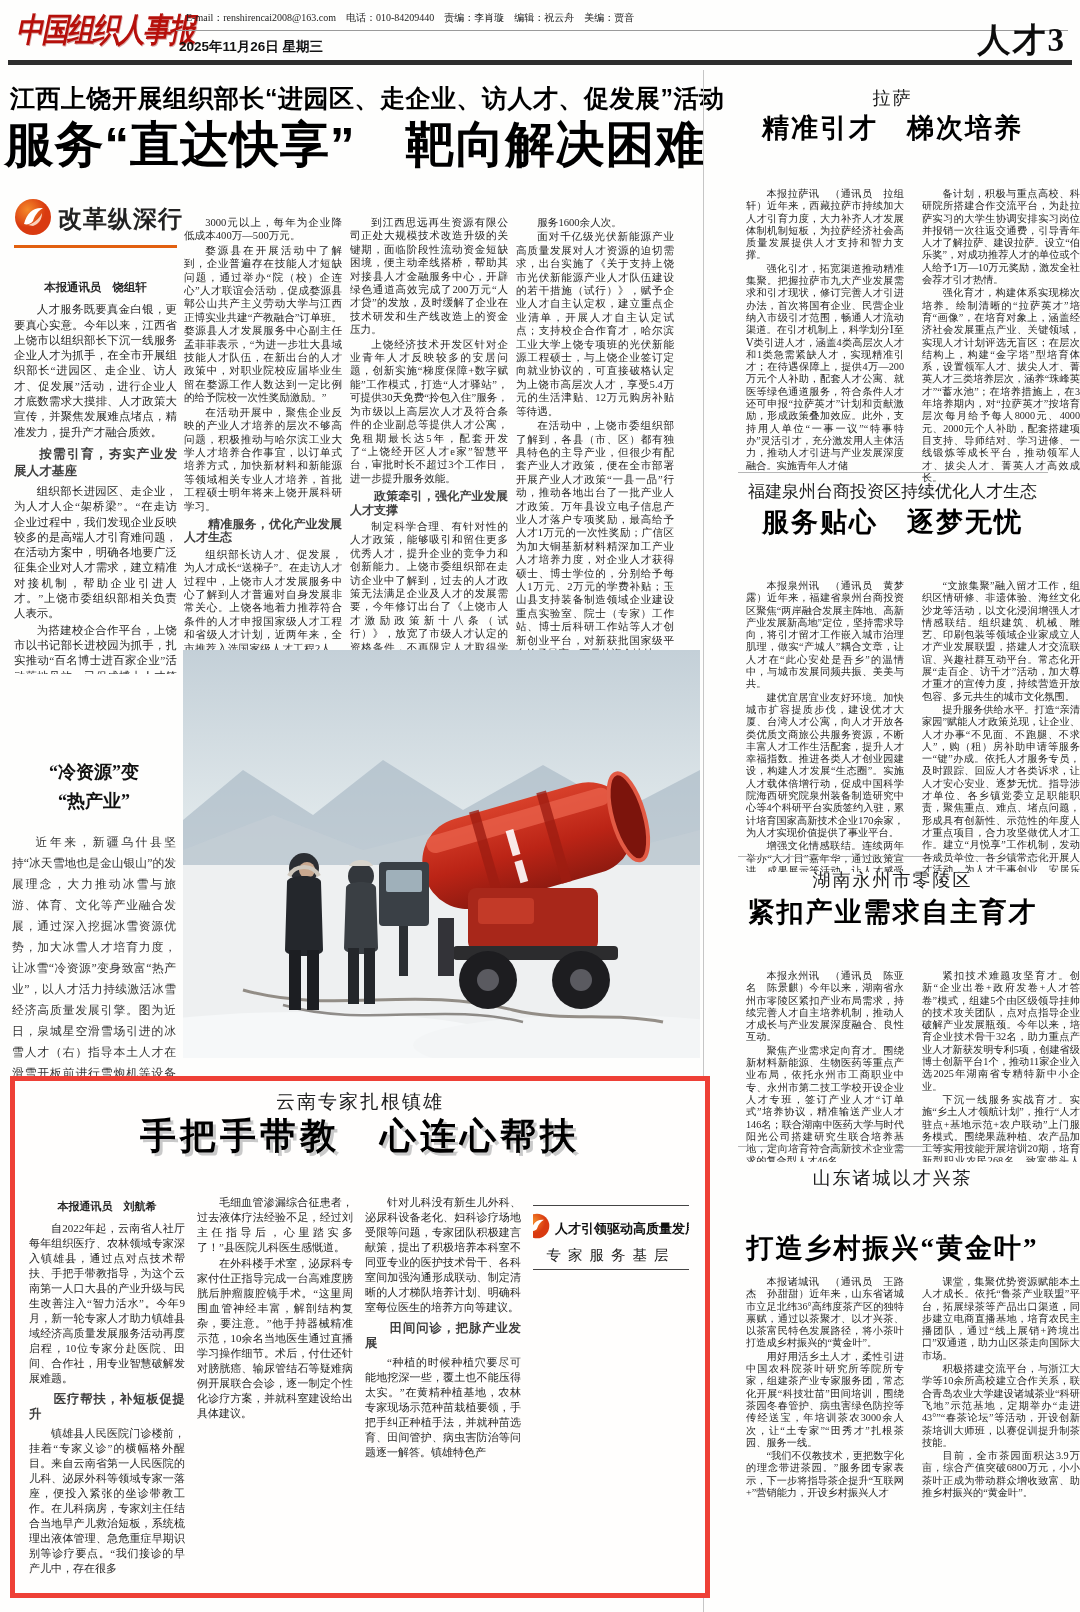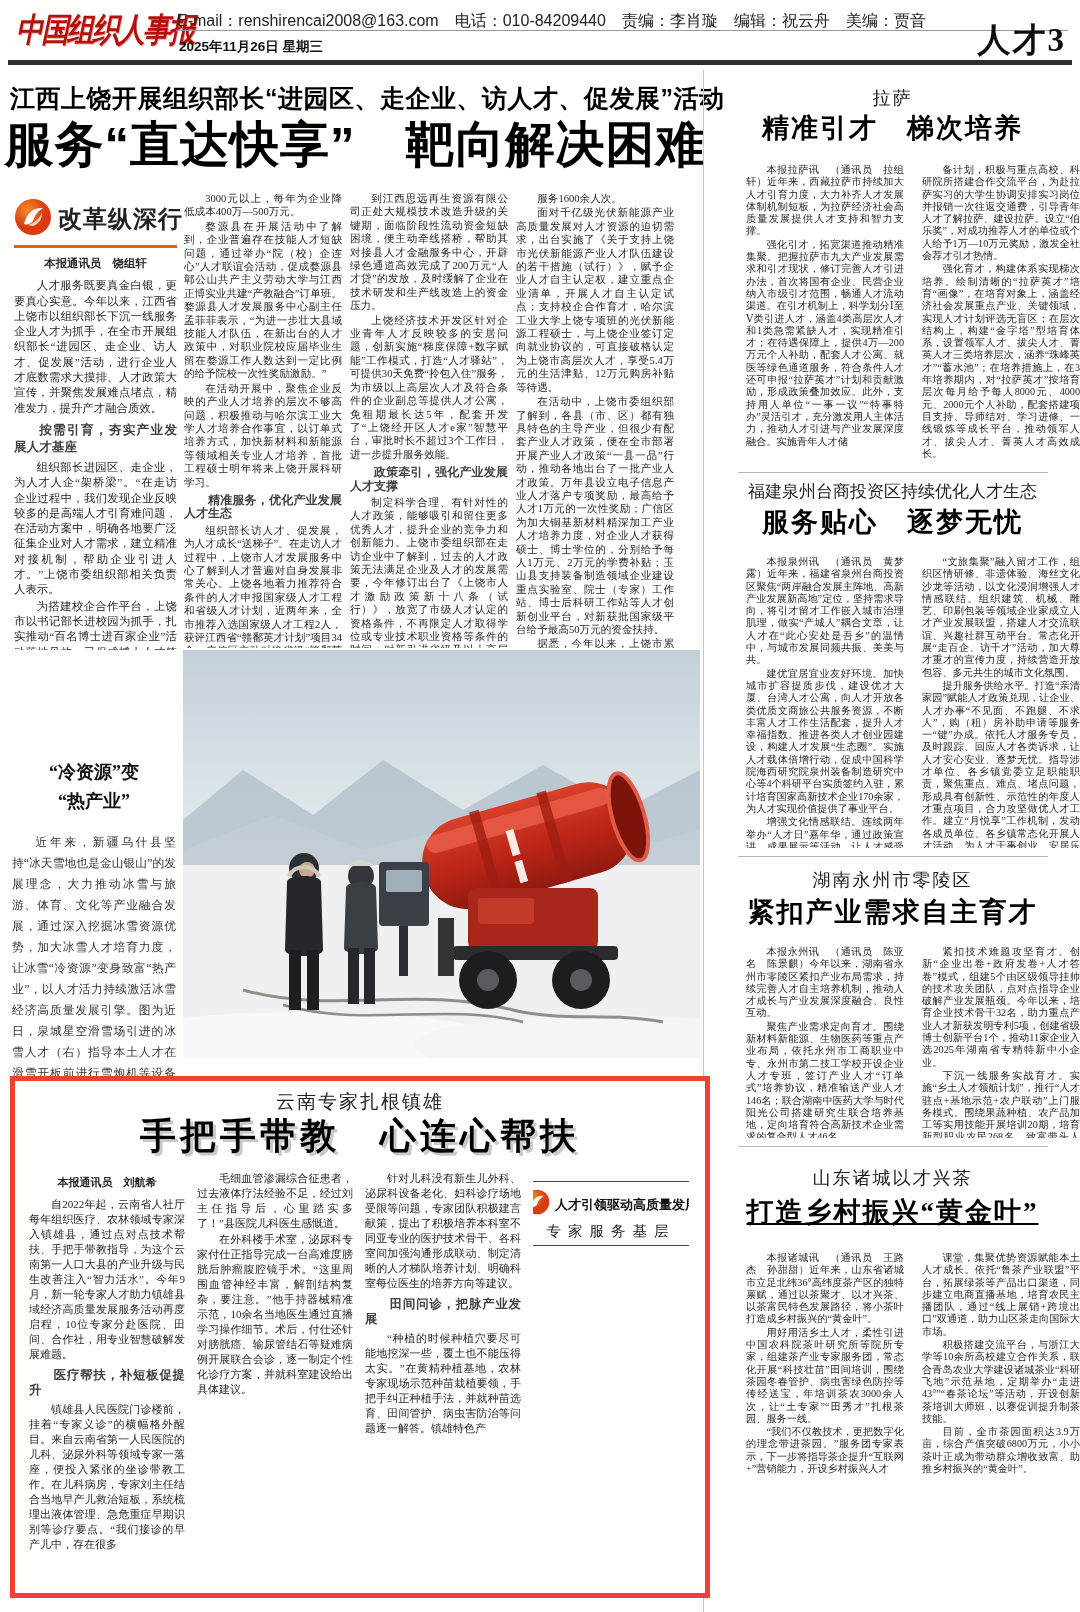--- a/index.html
+++ b/index.html
@@ -3,34 +3,34 @@
 <meta charset="utf-8">
 <style>
   html,body{margin:0;padding:0;background:#e9e9e6;}
   .page{position:relative;width:1080px;height:1612px;margin:0 auto;background:#fefefd;
         font-family:"Liberation Serif","DejaVu Serif",serif;color:#1c1c1c;overflow:hidden;}
   .abs{position:absolute;}
   
   .logo{left:16px;top:8px;font-size:33px;font-weight:900;color:#b6100b;font-style:italic;
         letter-spacing:-2px;transform:scaleX(.82);transform-origin:left;white-space:nowrap;
         text-shadow:1px 1px 0 rgba(150,10,8,.35);}
-  .contact{left:177px;top:11px;font-size:16px;color:#222;font-family:Liberation Sans, sans-serif;white-space:nowrap;}
+  .contact{left:186px;top:11px;font-size:10px;color:#222;font-family:Liberation Serif, serif;white-space:nowrap;}
   .contact-rule{left:176px;top:30px;width:892px;height:1px;background:#9a9a9a;}
   .dateline{left:179px;top:38px;font-size:13.5px;font-weight:bold;color:#111;font-family:"Liberation Sans",sans-serif;}
   .pagelabel{right:14px;top:18px;font-size:33px;font-weight:600;letter-spacing:2px;color:#0d0d0d;}
   .toprule{left:8px;top:60px;width:1064px;height:5px;background:#2e2e2e;}
   
   .lead-kicker{left:10px;top:82px;width:690px;text-align:center;font-family:"Liberation Sans","DejaVu Sans",sans-serif;
                font-weight:700;font-size:25px;color:#000;letter-spacing:.5px;white-space:nowrap;}
   .lead-head{left:0px;top:112px;width:710px;text-align:center;font-family:"Liberation Sans","DejaVu Sans",sans-serif;
              font-weight:900;font-size:49px;color:#000;letter-spacing:1px;white-space:nowrap;}
   .badge{left:14px;top:198px;width:163px;padding-bottom:5px;border-bottom:3px solid #e2600f;
          display:flex;align-items:center;gap:6px;}
   .badge-title{font-size:24px;font-weight:700;color:#222;letter-spacing:1px;white-space:nowrap;}
-  .col{position:absolute;text-align:justify;overflow:hidden;color:#262626;}
+  .col{position:absolute;text-align:justify;overflow:hidden;color:#262626;margin-top:24px;}
   .col p,.col h4{margin:0 0 1px;}
   .para{text-indent:2em;}
   .subhead{text-indent:2em;font-weight:bold;color:#404040;}
   .byline{text-align:center;text-indent:0;font-weight:bold;margin:4px 0 7px !important;}
   .lead-c1{left:14px;top:252px;width:163px;height:398px;font-size:11.4px;line-height:15.3px;}
   .lead-c1 .subhead{font-size:12.6px;line-height:17px;margin:6px 0 4px;}
   .lead-c2,.lead-c3,.lead-c4{top:192px;width:158px;height:456px;font-size:10.6px;line-height:13.4px;}
   .lead-c2{left:184px;} .lead-c3{left:350px;} .lead-c4{left:516px;}
   .lead-c2 .subhead,.lead-c3 .subhead{font-size:12px;margin:5px 0 3px;}
   
@@ -227,21 +227,21 @@
         <p class="para">本报永州讯　（通讯员　陈亚名　陈景麒）今年以来，湖南省永州市零陵区紧扣产业布局需求，持续完善人才自主培养机制，推动人才成长与产业发展深度融合、良性互动。</p>
         <p class="para">聚焦产业需求定向育才。围绕新材料新能源、生物医药等重点产业布局，依托永州市工商职业中专、永州市第二技工学校开设企业人才专班，签订产业人才“订单式”培养协议，精准输送产业人才146名；联合湖南中医药大学与时代阳光公司搭建研究生联合培养基地，定向培育符合高新技术企业需求的复合型人才46名。</p>
       </div>
     <div class="col rc2" style="top:876px;height:192px;">
         <p class="para">紧扣技术难题攻坚育才。创新“企业出卷+政府发卷+人才答卷”模式，组建5个由区级领导挂帅的技术攻关团队，点对点指导企业破解产业发展瓶颈。今年以来，培育企业技术骨干32名，助力重点产业人才新获发明专利5项，创建省级博士创新平台1个，推动11家企业入选2025年湖南省专精特新中小企业。</p>
         <p class="para">下沉一线服务实战育才。实施“乡土人才领航计划”，推行“人才驻点+基地示范+农户联动”上门服务模式。围绕果蔬种植、农产品加工等实用技能开展培训20期，培育新型职业农民268名，致富带头人150名。</p>
       </div>
     <div class="rdiv" style="top:1076px;"></div>
 
     <div class="rk rk-small" style="top:1096px;">山东诸城以才兴茶</div>
-    <div class="rh" style="top:1124px;text-decoration:underline;">打造乡村振兴“黄金叶”</div>
+    <div class="rh" style="top:1160px;">打造乡村振兴“黄金叶”</div>
     <div class="col rc1" style="top:1182px;height:356px;">
         <p class="para">本报诸城讯　（通讯员　王路杰　孙甜甜）近年来，山东省诸城市立足北纬36°高纬度茶产区的独特禀赋，通过以茶聚才、以才兴茶、以茶富民特色发展路径，将小茶叶打造成乡村振兴的“黄金叶”。</p>
         <p class="para">用好用活乡土人才，柔性引进中国农科院茶叶研究所等院所专家，组建茶产业专家服务团，常态化开展“科技壮苗”田间培训，围绕茶园冬春管护、病虫害绿色防控等传经送宝，年培训茶农3000余人次，让“土专家”“田秀才”扎根茶园、服务一线。</p>
         <p class="para">“我们不仅教技术，更把数字化的理念带进茶园。”服务团专家表示，下一步将指导茶企提升“互联网+”营销能力，开设乡村振兴人才</p>
       </div>
     <div class="col rc2" style="top:1182px;height:356px;">
         <p class="para">课堂，集聚优势资源赋能本土人才成长。依托“鲁茶产业联盟”平台，拓展绿茶等产品出口渠道，同步建立电商直播基地，培育农民主播团队，通过“线上展销+跨境出口”双通道，助力山区茶走向国际大市场。</p>
         <p class="para">积极搭建交流平台，与浙江大学等10余所高校建立合作关系，联合青岛农业大学建设诸城茶业“科研飞地”示范基地，定期举办“走进43°”“春茶论坛”等活动，开设创新茶培训大师班，以赛促训提升制茶技能。</p>
         <p class="para">目前，全市茶园面积达3.9万亩，综合产值突破6800万元，小小茶叶正成为带动群众增收致富、助推乡村振兴的“黄金叶”。</p>
       </div>

